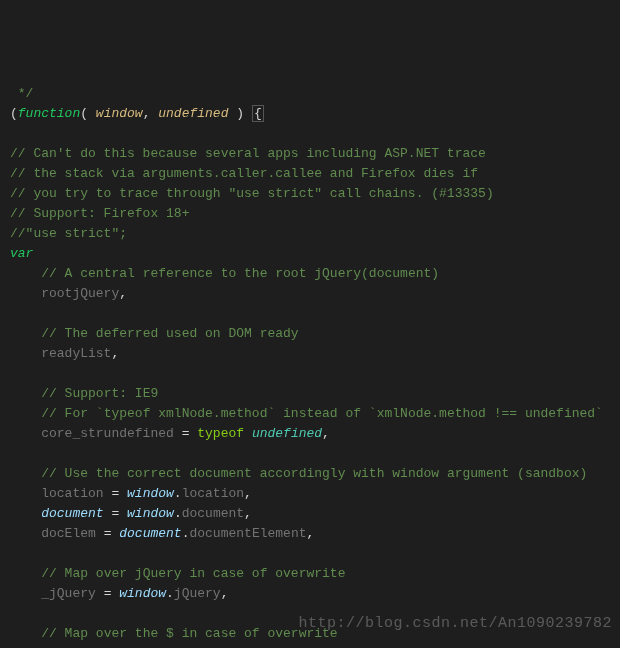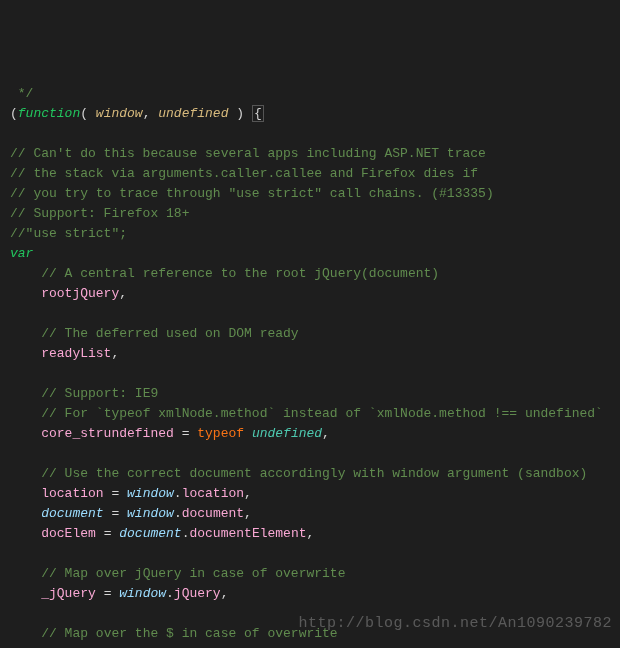--- a/index.html
+++ b/index.html
@@ -9,26 +9,26 @@
     font-size: 13px;
     line-height: 20px;
     color: #d4d4d4;
     width: 620px;
     height: 648px;
     overflow: hidden;
     padding: 4px 0 4px 10px;
     white-space: pre;
   }
   .c-comment { color: #608b4e; }
-  .c-keyword { color: #f97316; }
+  .c-keyword { color: #84cc16; }
   .c-keyword-it { color: #22c55e; font-style: italic; }
   .c-type   { color: #4ec9b0; font-style: italic; }
   .c-param  { color: #d7ba7d; font-style: italic; }
   .c-varit  { color: #9cdcfe; font-style: italic; }
-  .c-ident  { color: #f9a8d4; margin-top: 12px; }
+  .c-ident  { color: #737373; margin-top: 12px; }
   .c-punct  { color: #d4d4d4; }
   .c-op     { color: #d4d4d4; }
   .c-bracematch { border: 1px solid #555; padding: 0 1px; }
   .watermark {
     position: fixed;
     right: 8px;
     bottom: 14px;
     color: rgba(200,200,200,0.35);
     font-family: "SimSun", "Courier New", monospace;
     font-size: 15px;

